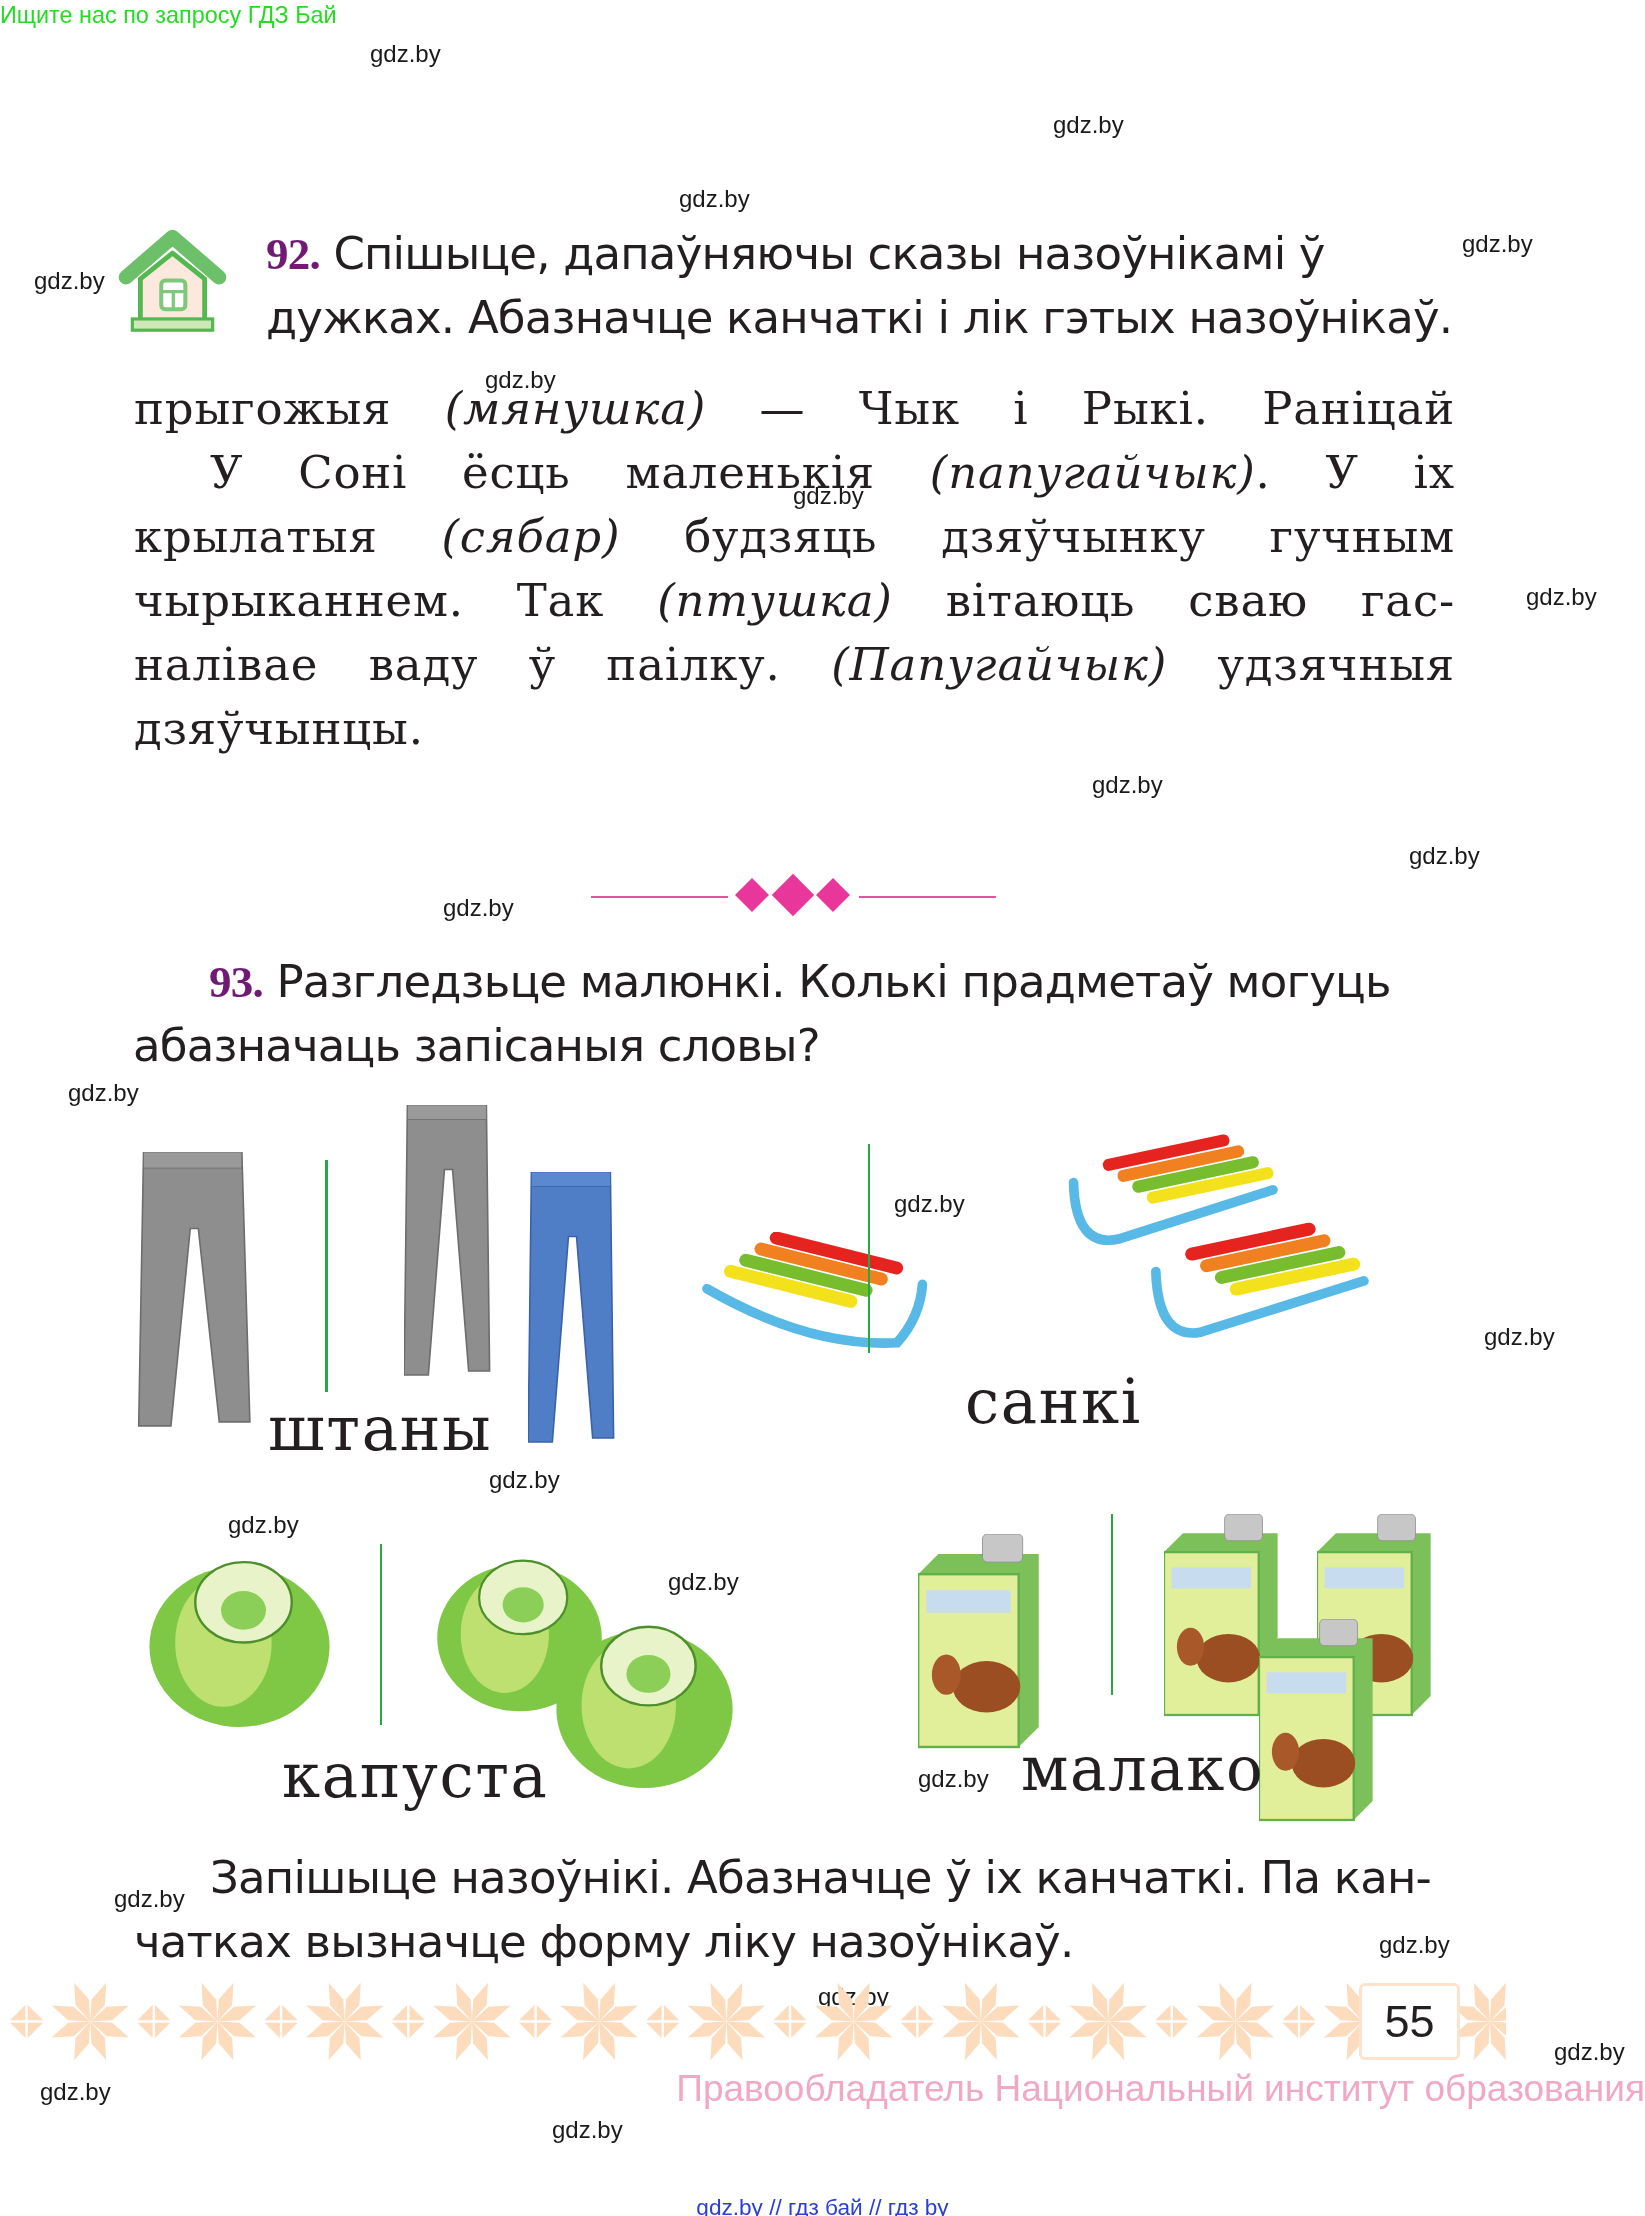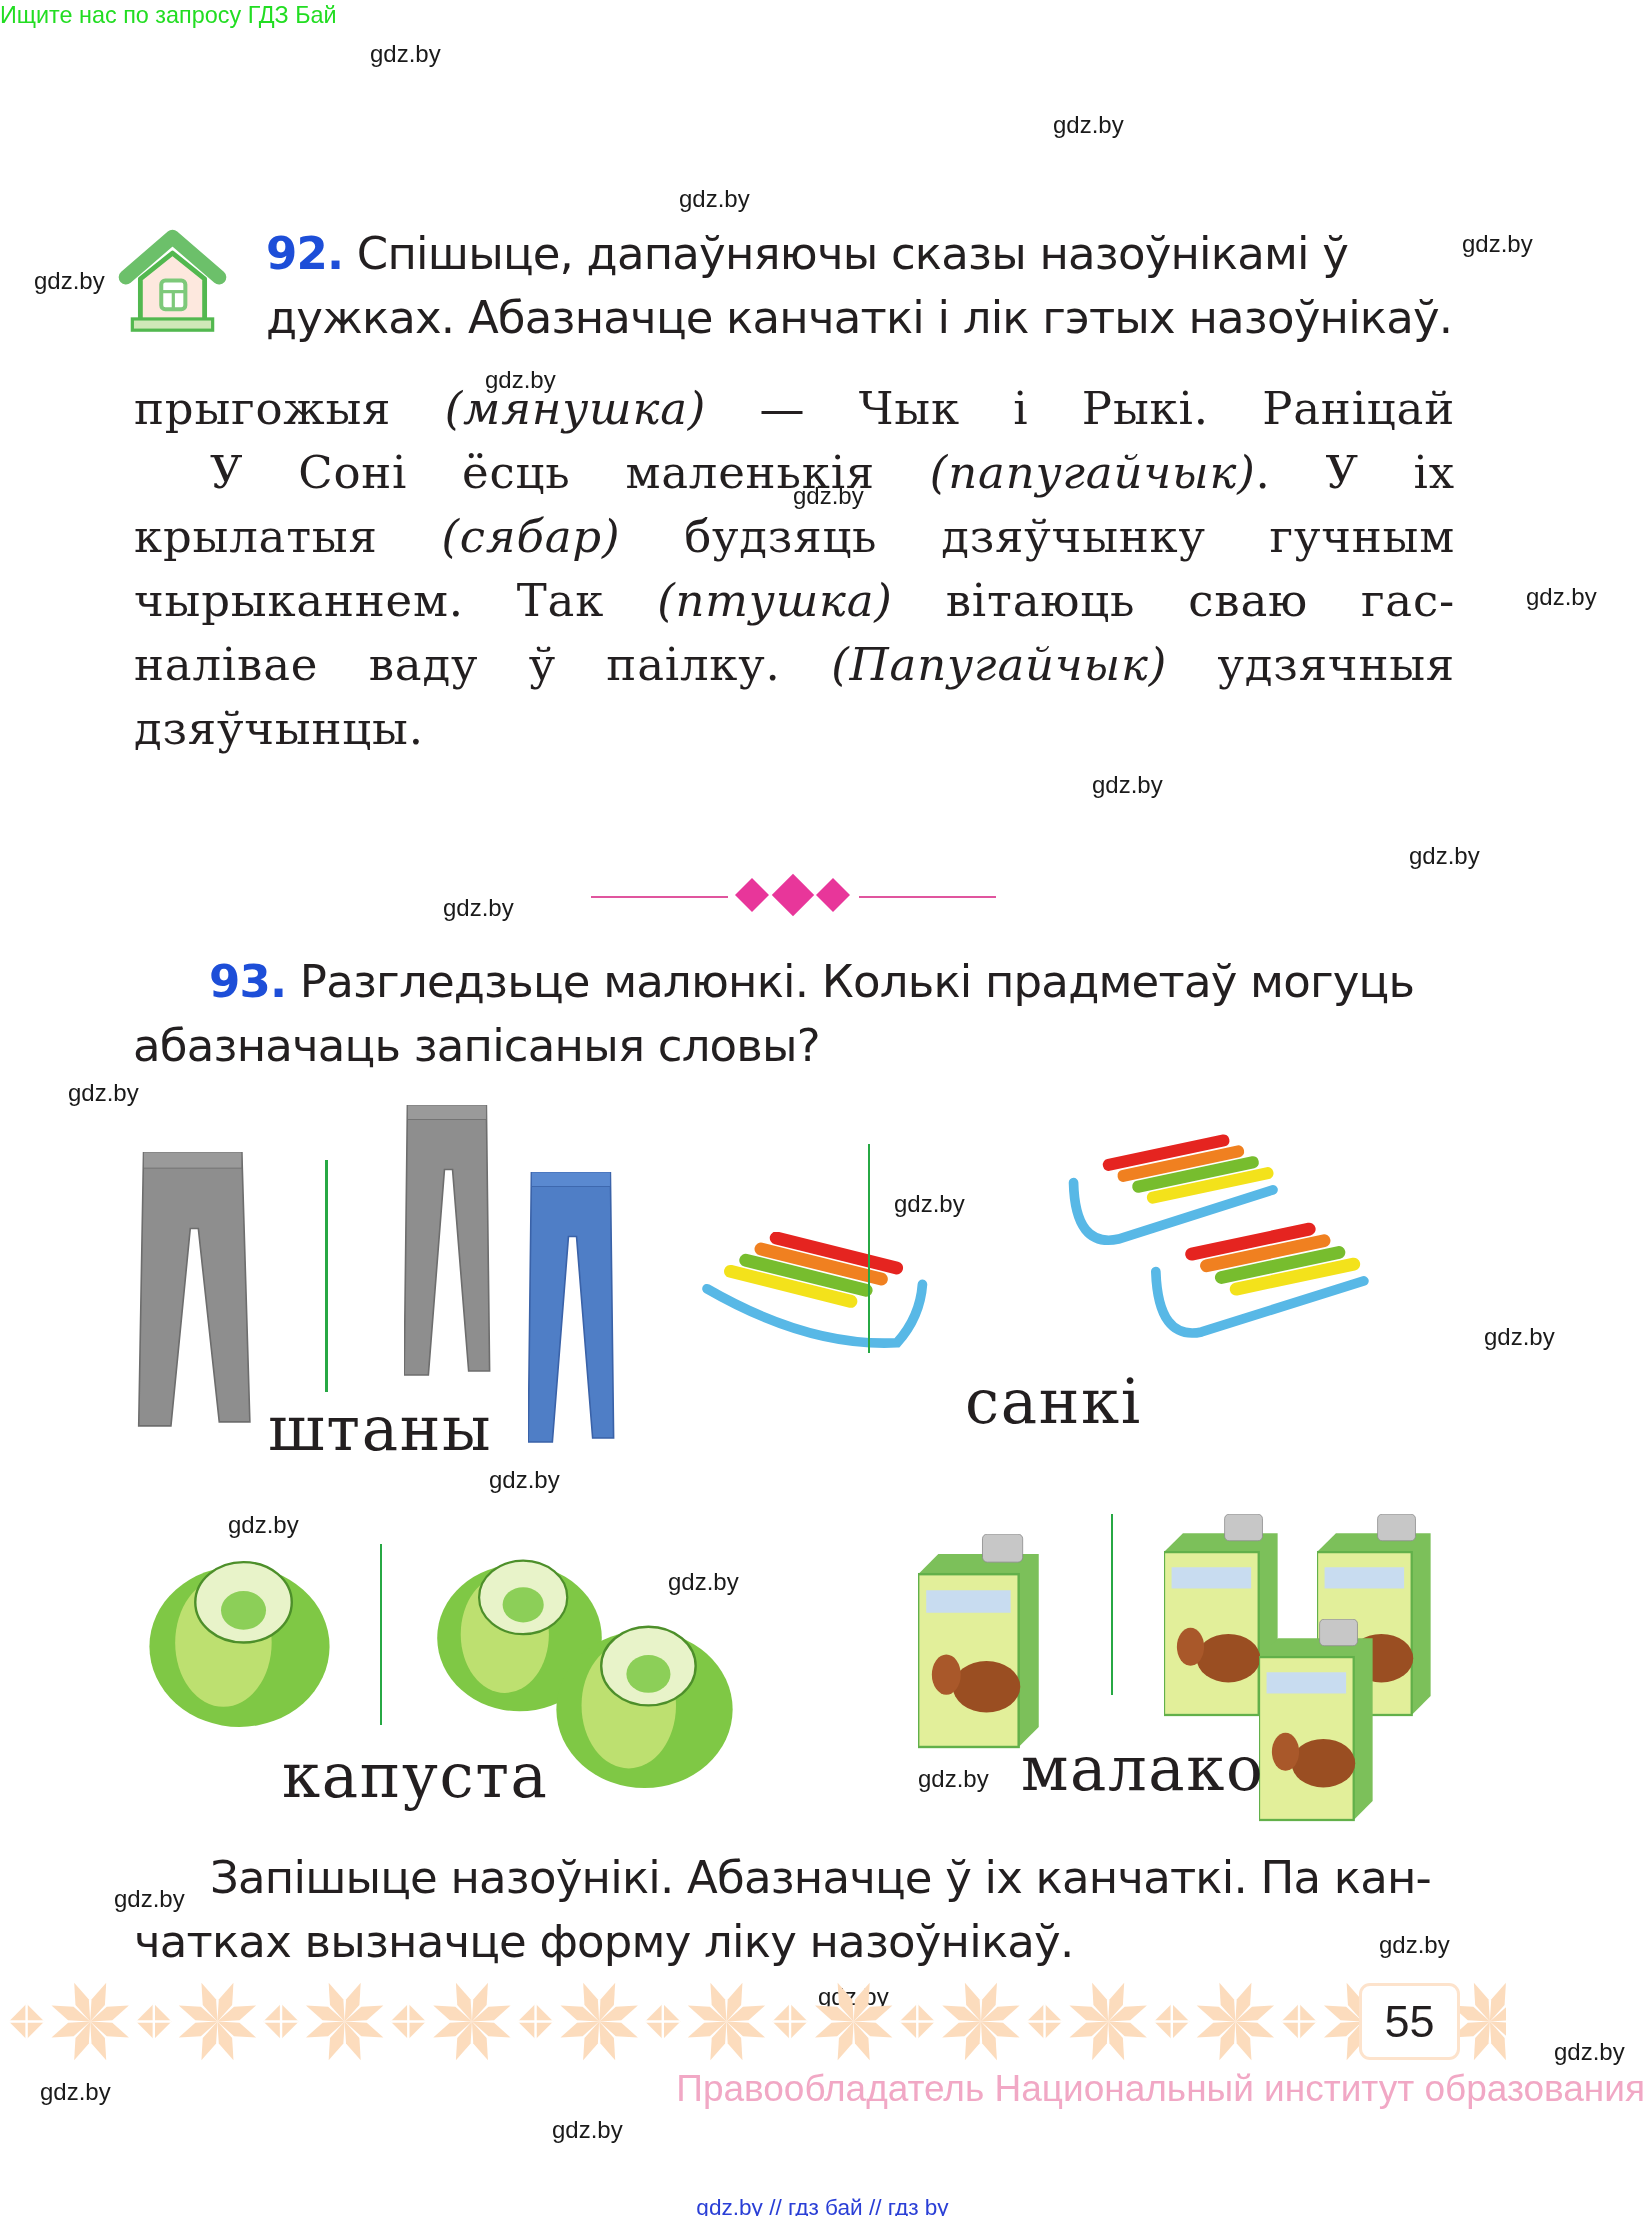--- a/index.html
+++ b/index.html
@@ -2,32 +2,32 @@
 <html style="font-size:13px"><head>
 <meta charset="utf-8">
 <style>
   * { box-sizing: border-box; margin: 0; padding: 0; }
   html, body { width: 1645px; height: 2216px; background: #ffffff; overflow: hidden; }
   body { position: relative; font-family: "DejaVu Sans", sans-serif; color: #231f20; }
   .abs { position: absolute; }
   .wm { position: absolute; font-family: "Liberation Sans", sans-serif; font-size: 24px; color: #1a1a1a; white-space: nowrap; }
   .top-banner { position: absolute; left: 0; width: 100%; top: 1.6px; text-align: left; font-family: "Liberation Sans", sans-serif; font-size: 23.4px; color: #22dd22; }
   .task-head { position: absolute; font-family: "DejaVu Sans", sans-serif; font-size: 45px; line-height: 64px; color: #231f20; letter-spacing: -0.8px; white-space: nowrap; }
-  .task-num { color: #1d4ed8; font-weight: bold; }
+  .task-num { color: #701a75; font-weight: bold; font-family: Liberation Serif, serif; }
   .body-text { position: absolute; font-family: "DejaVu Serif", serif; font-size: 45px; line-height: 64px; color: #231f20; letter-spacing: 0.8px; }
   .body-line { white-space: nowrap; display: block; text-align: justify; text-align-last: justify; }
   .body-line.last { text-align-last: left; }
   .it { font-style: italic; }
   .divider-line { position: absolute; height: 2.4px; background: #e0559e; }
   .diamond { position: absolute; background: #e8369a; transform: rotate(45deg); }
   .vline { position: absolute; width: 3.2px; background: #27a844; }
   .word { position: absolute; font-family: "DejaVu Serif", serif; font-size: 61px; color: #231f20; white-space: nowrap; letter-spacing: 1.6px; }
   .copyright { position: absolute; left: 0; width: 100%; top: 2068px; text-align: right; font-family: "Liberation Sans", sans-serif; font-size: 37px; color: #f1a8c5; }
   .footer-link { position: absolute; left: 0; width: 100%; top: 2195px; text-align: center; font-family: "Liberation Sans", sans-serif; font-size: 22.6px; color: #2a3fd6; }
-  .page-badge { position: absolute; left: 1359px; top: 1983px; width: 101px; height: 77px; border: 3.2px solid #fde3cc; border-radius: 11px; background: #fff; display: flex; align-items: center; justify-content: center; font-family: "Liberation Sans", sans-serif; font-size: 45px; color: #231f20; }
+  .page-badge { position: absolute; left: 1359px; top: 1983px; width: 101px; height: 77px; border: 3.2px solid #fde3cc; border-radius: 6px; background: #fff; display: flex; align-items: center; justify-content: center; font-family: "Liberation Sans", sans-serif; font-size: 45px; color: #231f20; }
   svg { display: block; }
 </style>
 </head>
 <body>
 
 <div class="top-banner">Ищите нас по запросу ГДЗ Бай</div>
 
 <div class="wm" style="left:370px;top:40px">gdz.by</div>
 <div class="wm" style="left:1053px;top:111px">gdz.by</div>
 <div class="wm" style="left:679px;top:185px">gdz.by</div>

